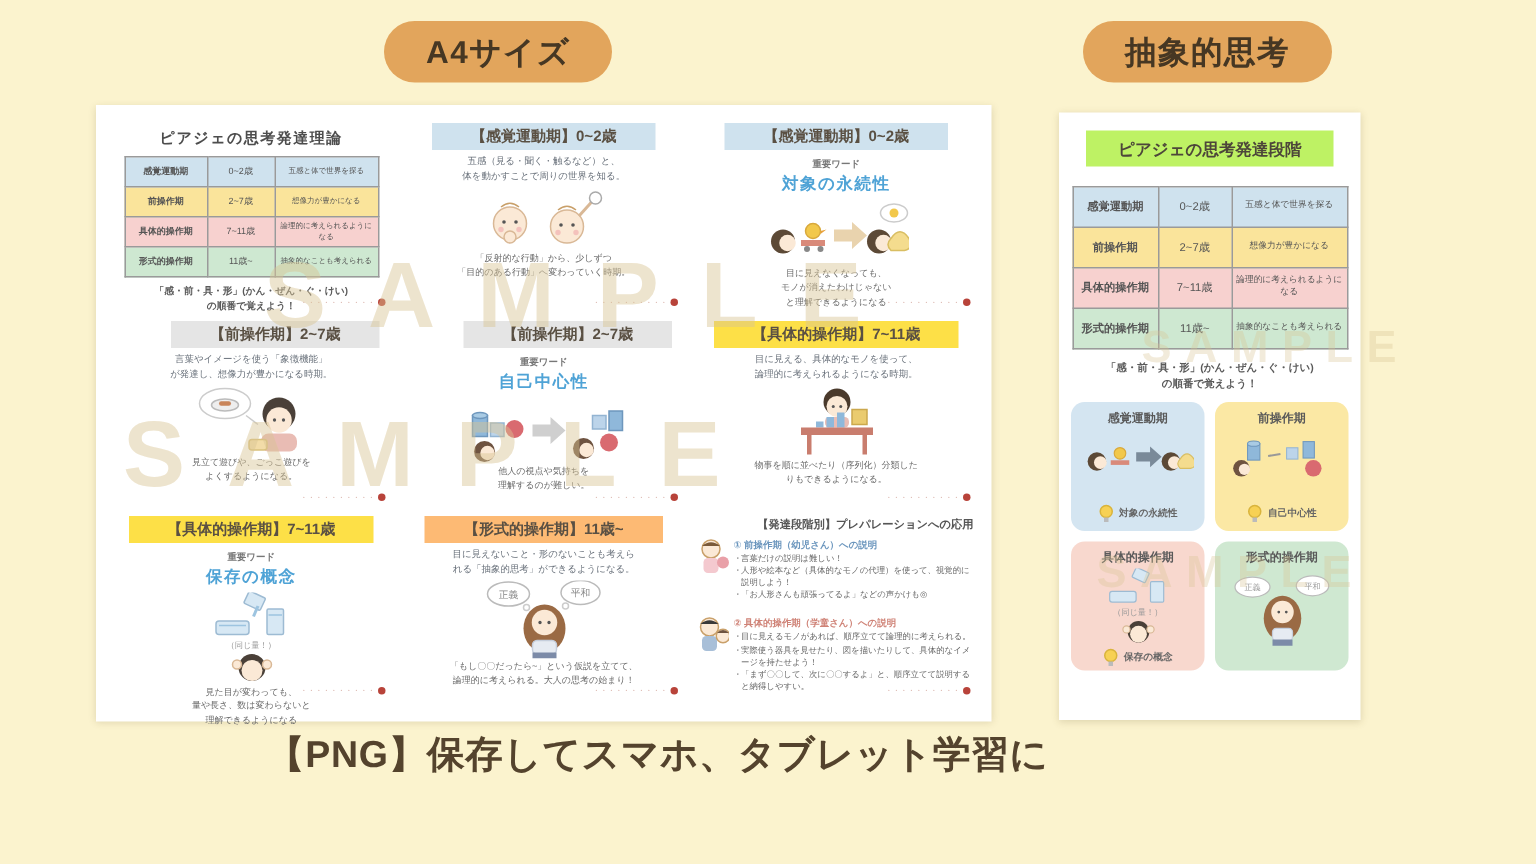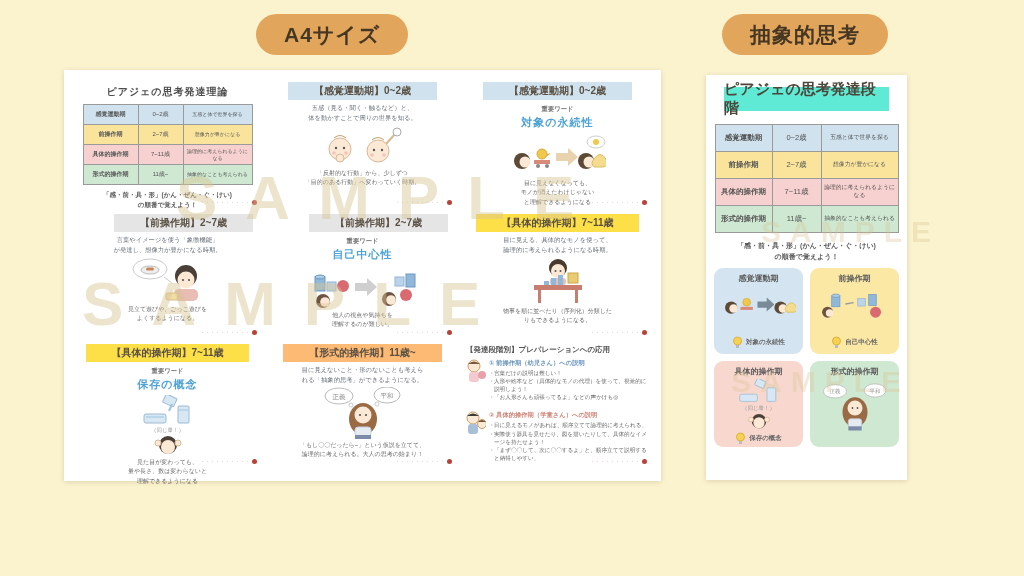--- a/index.html
+++ b/index.html
@@ -45,21 +45,21 @@
   .keyword{font-size:11px;font-weight:bold;color:#4FA3D6;letter-spacing:1px;margin:1px 0 1px;}
   .cap{font-size:6px;color:#6a6a6a;line-height:1.55;text-align:center;}
   .illu{display:flex;align-items:center;justify-content:center;margin:2px 0;}
   .note{font-size:5.5px;color:#999;}
 
   .credit{position:absolute;right:6px;bottom:2px;display:flex;align-items:center;gap:2px;
           font-size:5px;color:#d8b0a8;}
   .credit .dot{width:5px;height:5px;border-radius:50%;background:#B8433A;}
 
   
-  .prep{align-items:flex-start;padding:2px 4px;}
+  .prep{align-items:flex-end;padding:2px 4px;}
   .prep-title{font-size:7.5px;font-weight:bold;color:#555;text-align:center;margin:6px 0 3px;}
   .sub{display:flex;gap:3px;margin-top:1px;}
   .sub .body{flex:1;}
   .sub-head1{font-size:6.3px;font-weight:bold;color:#6a95bd;margin-bottom:1px;}
   .sub-head2{font-size:6.3px;font-weight:bold;color:#cf8276;margin-bottom:1px;}
   .sub ul{margin:0;padding:0;list-style:none;}
   .sub li{font-size:5.6px;color:#666;line-height:1.45;padding-left:5px;position:relative;}
   .sub li::before{content:"・";position:absolute;left:0;}
   .dashed{border-top:1px dashed #ccc;margin:4px 2px;}
 
@@ -67,22 +67,22 @@
   .wm{position:absolute;font-size:62px;font-weight:bold;letter-spacing:28px;color:#D9C493;
       opacity:.45;pointer-events:none;white-space:nowrap;}
   #wm1{left:112px;top:92px;}
   #wm2{left:18px;top:198px;}
   .wm-sp{position:absolute;font-size:30px;font-weight:bold;letter-spacing:9px;color:#D9C493;
       opacity:.33;pointer-events:none;white-space:nowrap;}
   #wmsp1{left:55px;top:140px;} #wmsp2{left:25px;top:290px;}
 
   
   #spdoc{padding:8px;box-sizing:border-box;}
-  .sp-ribbon{position:relative;margin:4px 10px 0;background:#5eead4;height:24px;display:flex;
-             align-items:center;justify-content:center;font-size:15px;font-weight:bold;color:#4d463a;}
+  .sp-ribbon{position:relative;margin:4px 10px 0;background:#bef264;height:24px;display:flex;
+             align-items:center;justify-content:center;font-size:11px;font-weight:bold;color:#4d463a;}
   .sp-ribbon::before,.sp-ribbon::after{content:"";position:absolute;top:4px;width:10px;height:22px;
              background:#EBCF75;z-index:-1;}
   .sp-ribbon::before{left:-7px;} .sp-ribbon::after{right:-7px;}
   #spdoc table.stage{margin:13px auto 0;}
   #spdoc table.stage td{height:26px;padding:0 2px;}
   #spdoc td.c-stage{width:52px;font-size:7.5px;font-weight:bold;}
   #spdoc td.c-age{width:44px;font-size:7.5px;}
   #spdoc td.c-desc{width:72px;font-size:5.8px;line-height:1.3;}
   .sp-mnemo{font-size:7px;color:#5a5a5a;text-align:center;line-height:1.6;margin-top:7px;font-weight:bold;}
   .cards{display:grid;grid-template-columns:1fr 1fr;gap:7px;margin-top:6px;}
@@ -525,13 +525,14 @@
         </svg>
       </div>
     </div>
   </div>
 
   <div class="wm-sp" id="wmsp1">SAMPLE</div>
   <div class="wm-sp" id="wmsp2">SAMPLE</div>
 </div>
 
 <div class="footer">
+  <div>【PNG】保存してスマホ、タブレット学習に</div>
 </div>
 
 </body></html>

